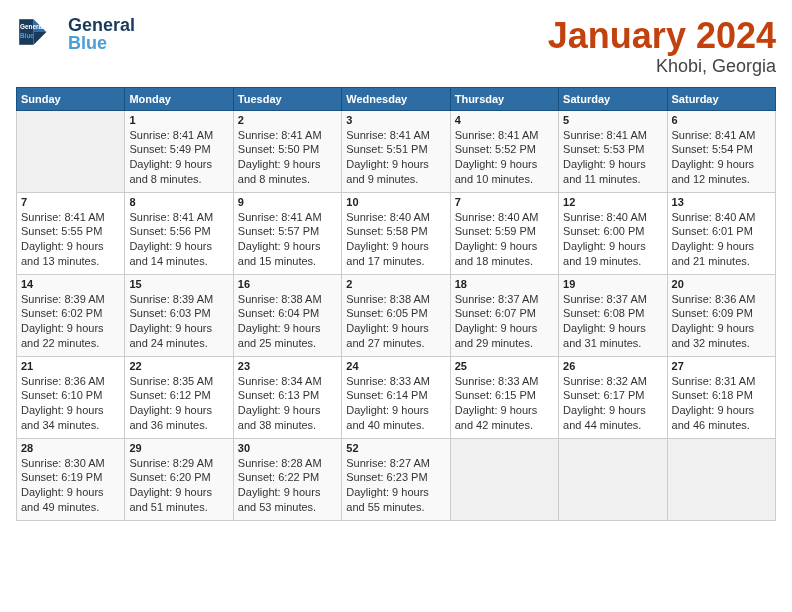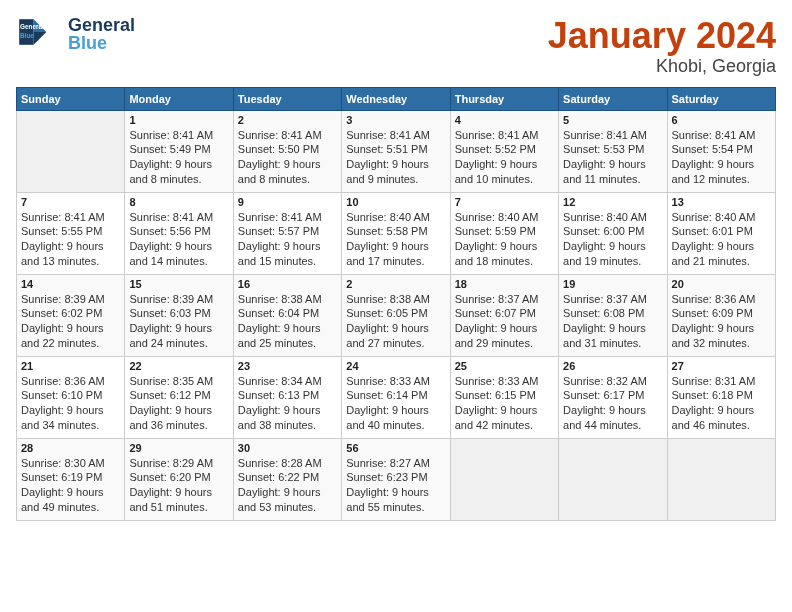--- a/index.html
+++ b/index.html
@@ -258,21 +258,21 @@
           </td>
           <td>
             <span class="day-number">29</span>
             <div class="cell-text">Sunrise: 8:29 AM<br>Sunset: 6:20 PM<br>Daylight: 9 hours<br>and 51 minutes.</div>
           </td>
           <td>
             <span class="day-number">30</span>
             <div class="cell-text">Sunrise: 8:28 AM<br>Sunset: 6:22 PM<br>Daylight: 9 hours<br>and 53 minutes.</div>
           </td>
           <td>
-            <span class="day-number">56</span>
+            <span class="day-number">52</span>
             <div class="cell-text">Sunrise: 8:27 AM<br>Sunset: 6:23 PM<br>Daylight: 9 hours<br>and 55 minutes.</div>
           </td>
           <td class="empty"></td>
           <td class="empty"></td>
           <td class="empty"></td>
         </tr>
       </tbody>
   </table>
 </div>
 

